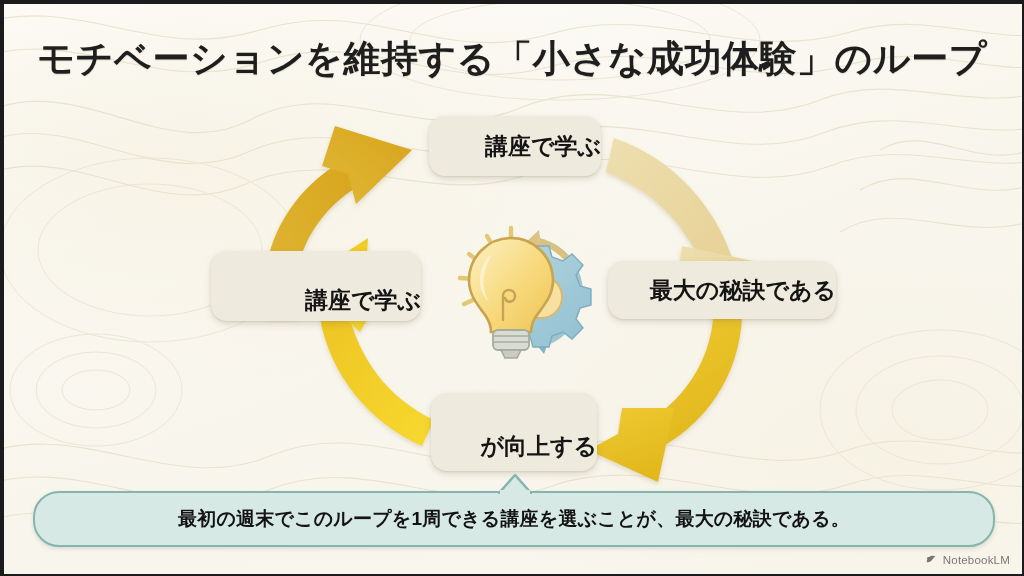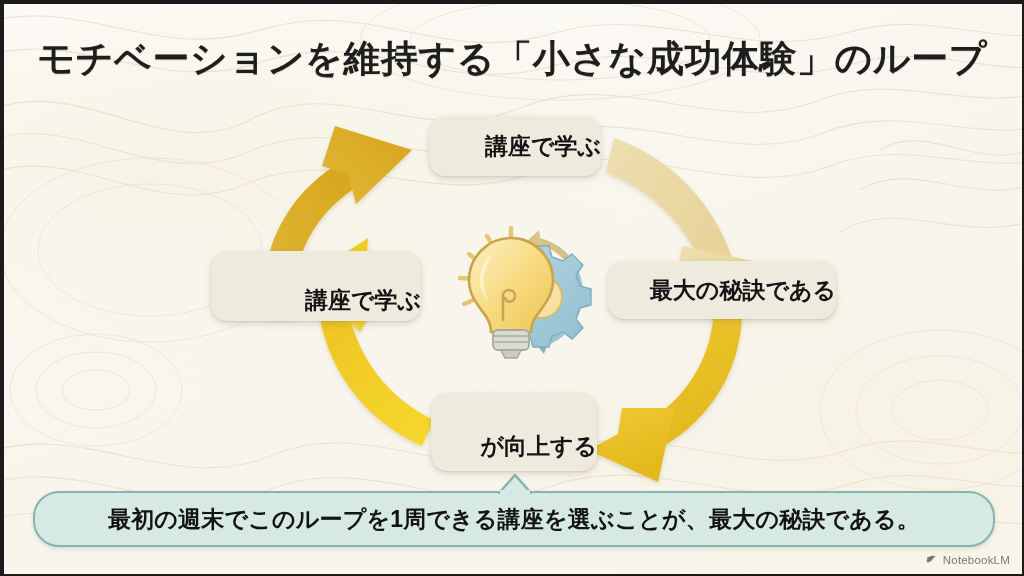--- a/index.html
+++ b/index.html
@@ -108,21 +108,21 @@
     background: #d7e9e5;
     border: 2.5px solid #86b5ae;
     border-radius: 26px;
     display: flex;
     align-items: center;
     justify-content: center;
     z-index: 25;
     box-shadow: 0 2px 4px rgba(80,110,105,0.18);
   }
   #banner-text {
-    font-size: 23px;
+    font-size: 19px;
     font-weight: bold;
     color: #131313;
     white-space: nowrap;
     letter-spacing: 0.2px;
   }
   
   #banner-tail {
     position: absolute;
     left: 498px;
     top: 474px;

